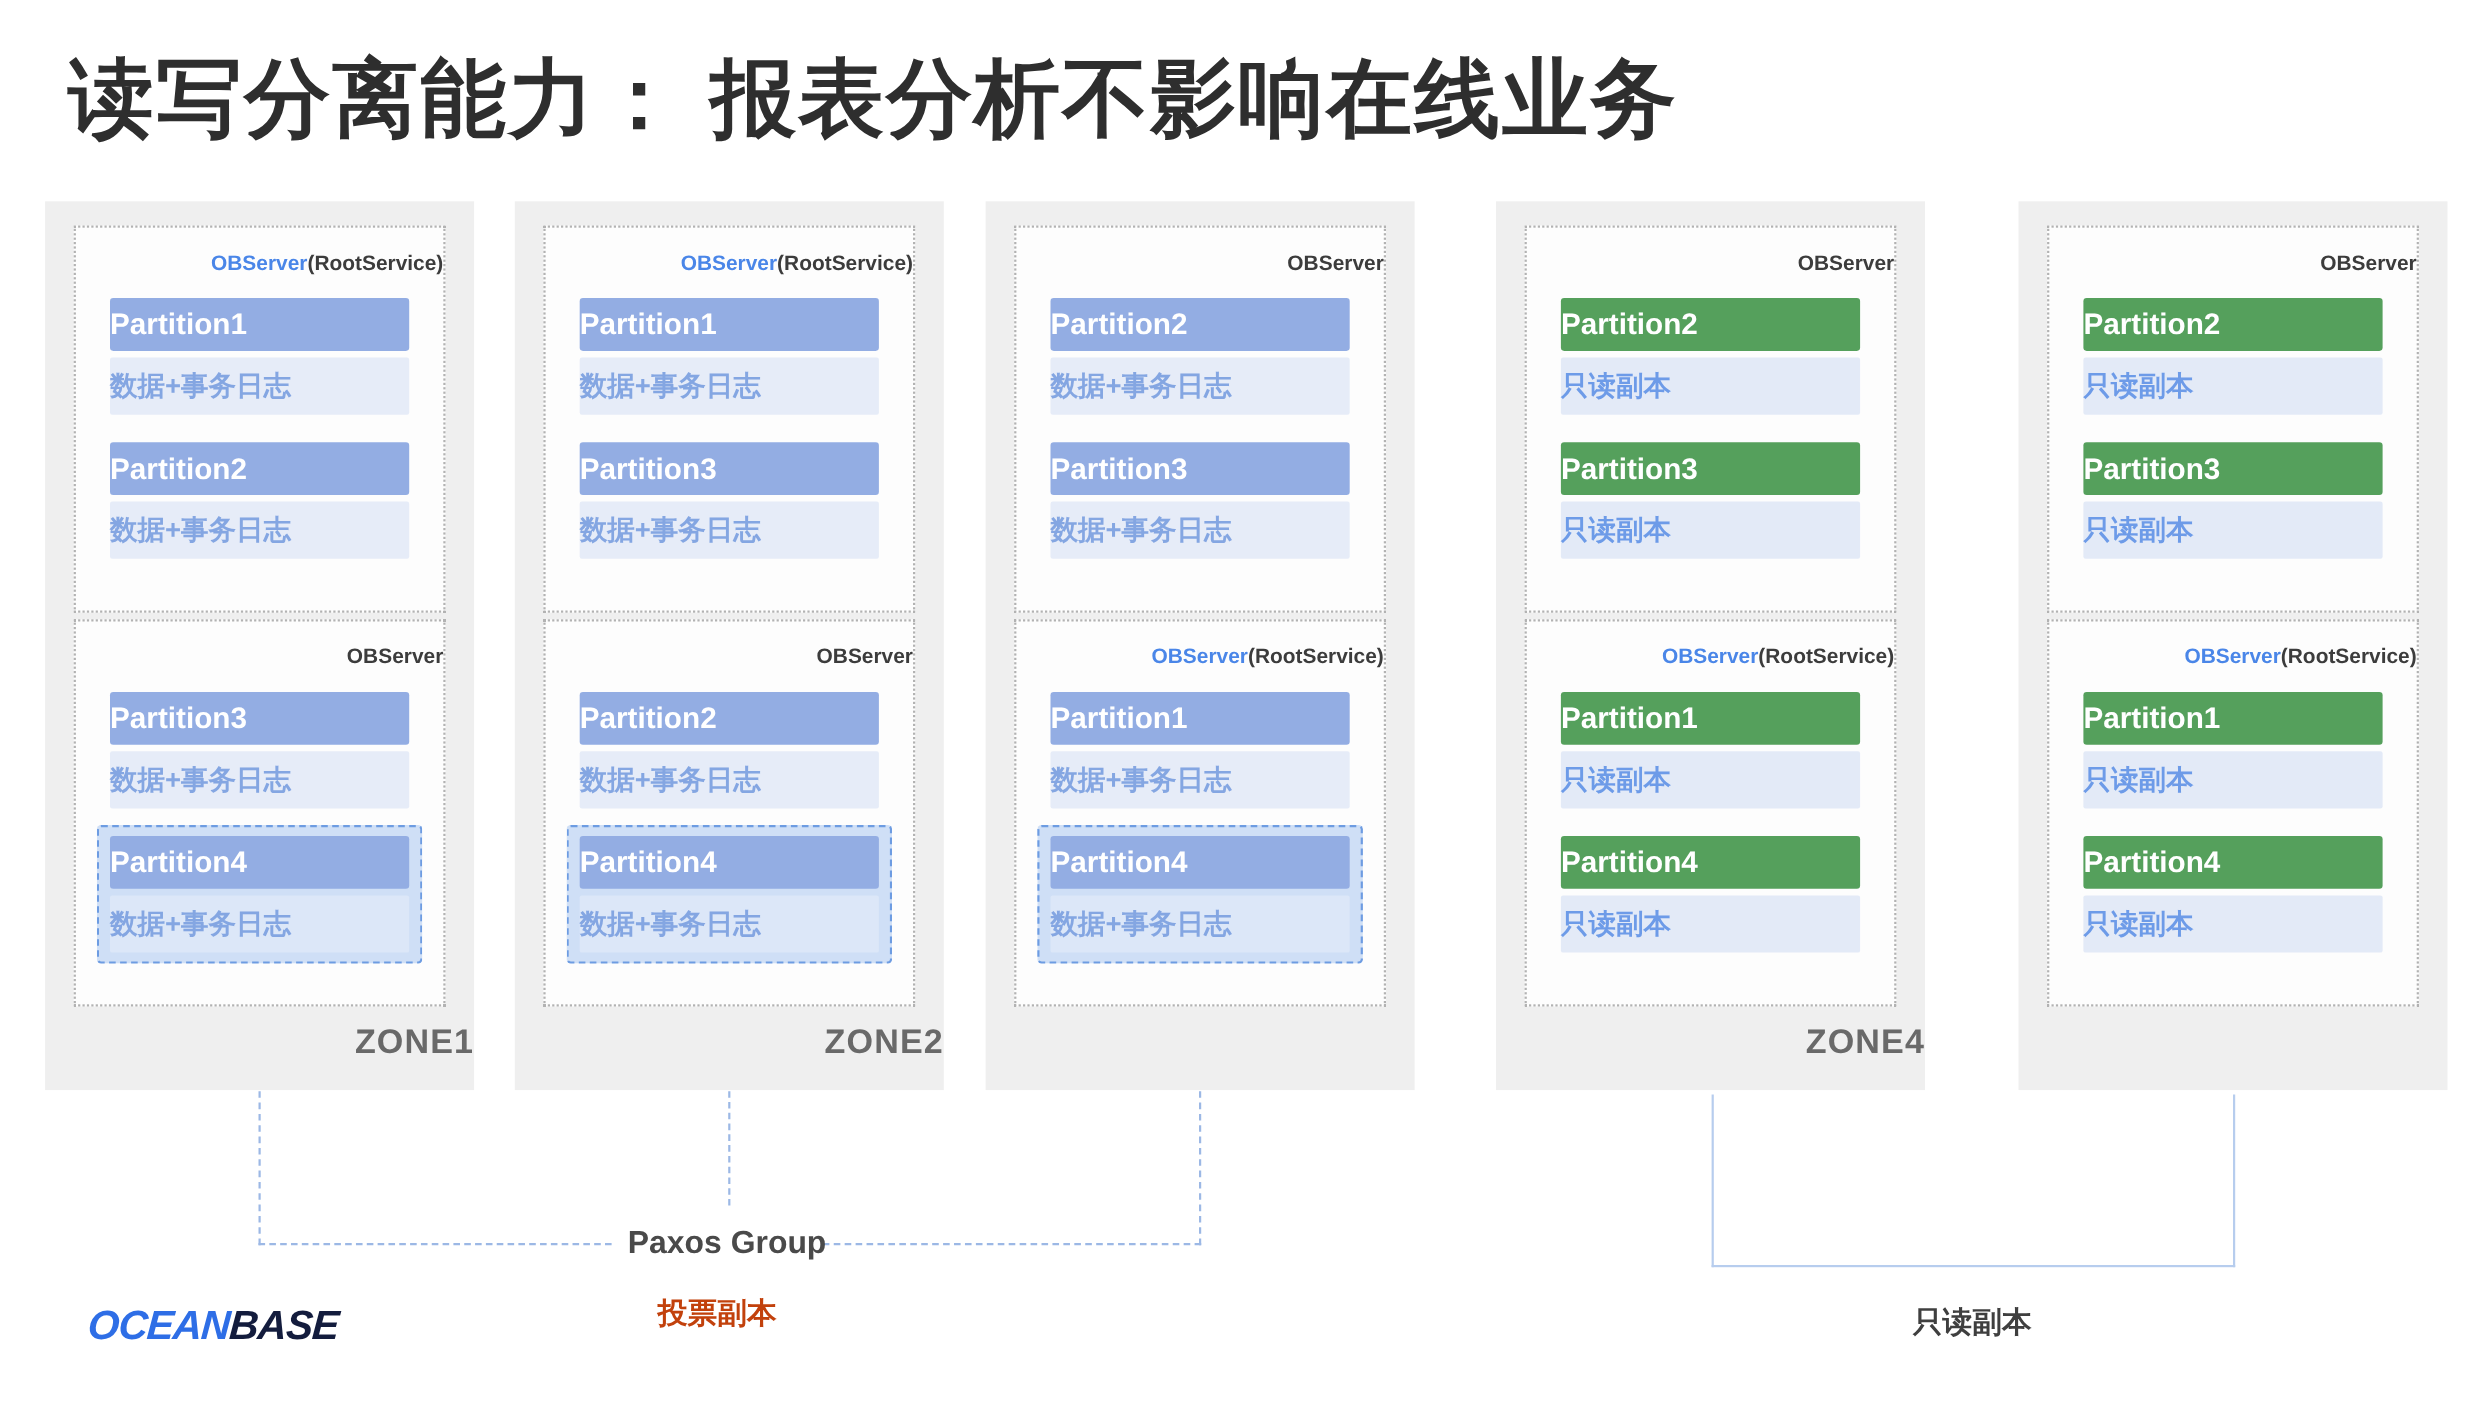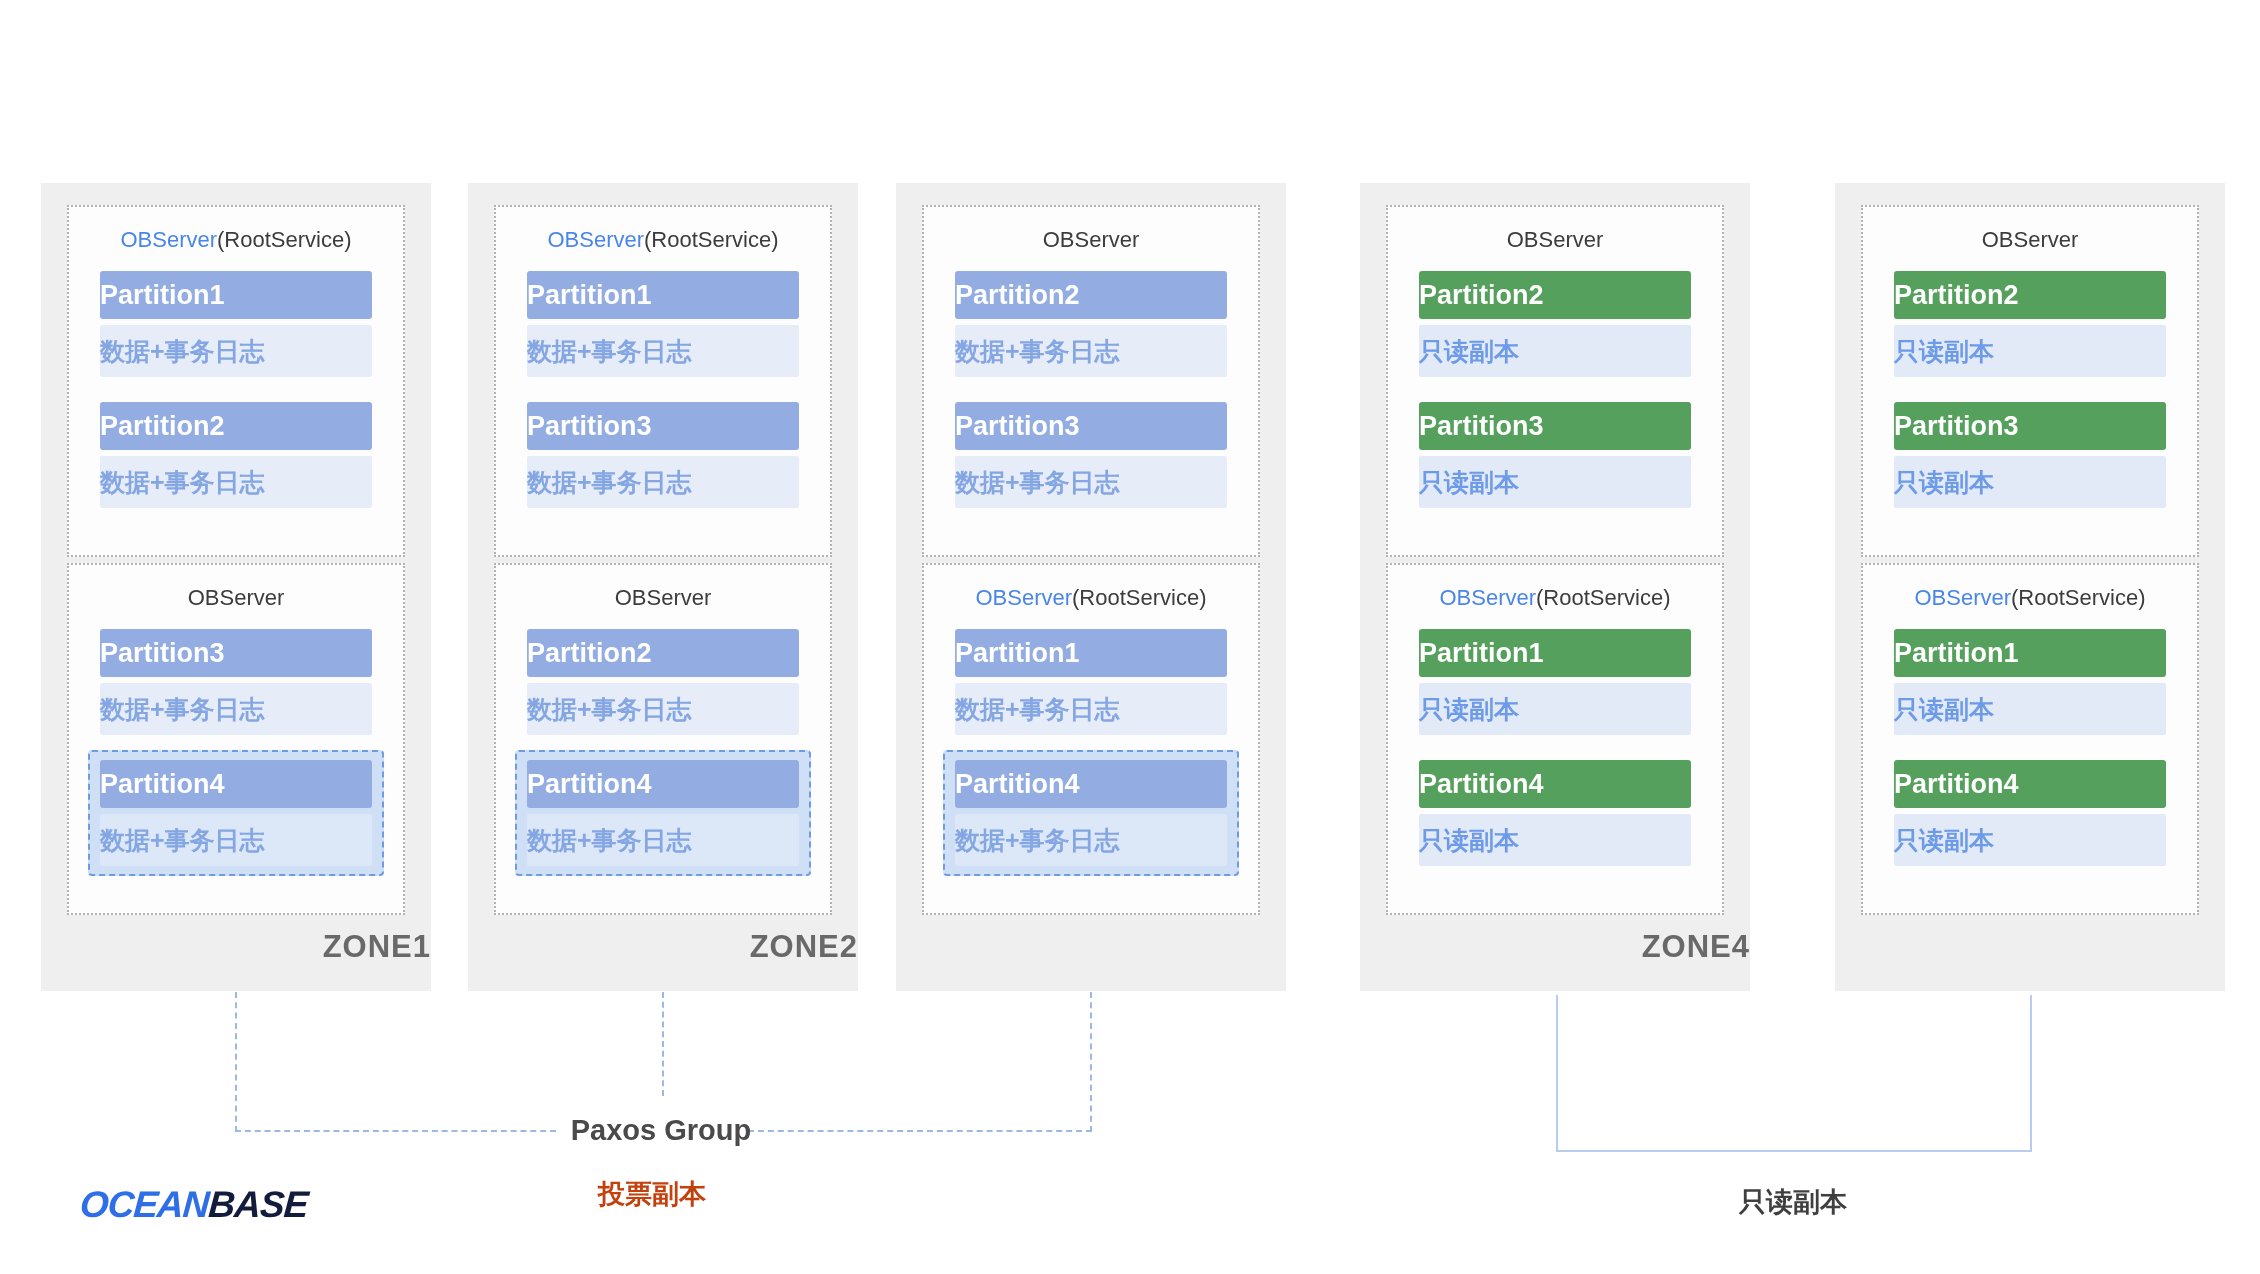--- a/index.html
+++ b/index.html
@@ -10,22 +10,22 @@
   .title { position:absolute; left:62px; top:38px; font-size:78px; font-weight:700;
            color:#2e2e2e; letter-spacing:2px; white-space:nowrap; }
 
   .zone { position:absolute; top:183px; width:390px; height:808px; background:#efefef; }
   .z1{left:41px;} .z2{left:468px;} .z3{left:896px;} .z4{left:1360px;} .z5{left:1835px;}
 
   .server { position:absolute; left:26px; width:338px; height:352px;
             background:#fdfdfd; border:2px dotted #b2b2b2; }
   .s-top{top:22px;} .s-bot{top:380px;}
 
-  .server-title { margin-top:16px; height:34px; line-height:34px; text-align:center;
-                  font-size:22px; font-weight:400; color:#3c3c3c; margin-bottom:14px;
+  .server-title { margin-top:16px; height:34px; line-height:34px; text-align:right;
+                  font-size:19px; font-weight:700; color:#3c3c3c; margin-bottom:14px;
                   white-space:nowrap; }
   .server-title .ob { color:#3c3c3c; }
   .server-title.root .ob { color:#4a86e8; }
   .server-title .suffix { color:#3c3c3c; }
 
   .pgroup { margin:0 31px; }
   .pgroup + .pgroup { margin-top:25px; }
   .pbar { height:48px; line-height:48px; text-align:left; font-size:27px; font-weight:700;
           color:#ffffff; background:#93ade3; border-radius:3px; }
   .pbar.green { background:#55a05c; }
@@ -57,20 +57,21 @@
   .logo { position:absolute; left:80px; top:1184px; font-size:37px; font-weight:900;
           font-style:italic; letter-spacing:-1px; white-space:nowrap; transform:skewX(-4deg); }
   .logo .p1 { color:#2e6ee6; }
   .logo .p2 { color:#131c3d; }
 </style>
 </head>
 <body>
 
 <div class="stage">
 
+  <h1 class="title">读写分离能力： 报表分析不影响在线业务</h1>
 
   <section class="zone z1">
     <div class="server s-top">
       <div class="server-title root"><span class="ob">OBServer</span><span class="suffix">(RootService)</span></div>
       <div class="pgroup">
         <div class="pbar">Partition1</div>
         <div class="psub">数据+事务日志</div>
       </div>
       <div class="pgroup">
         <div class="pbar">Partition2</div>

